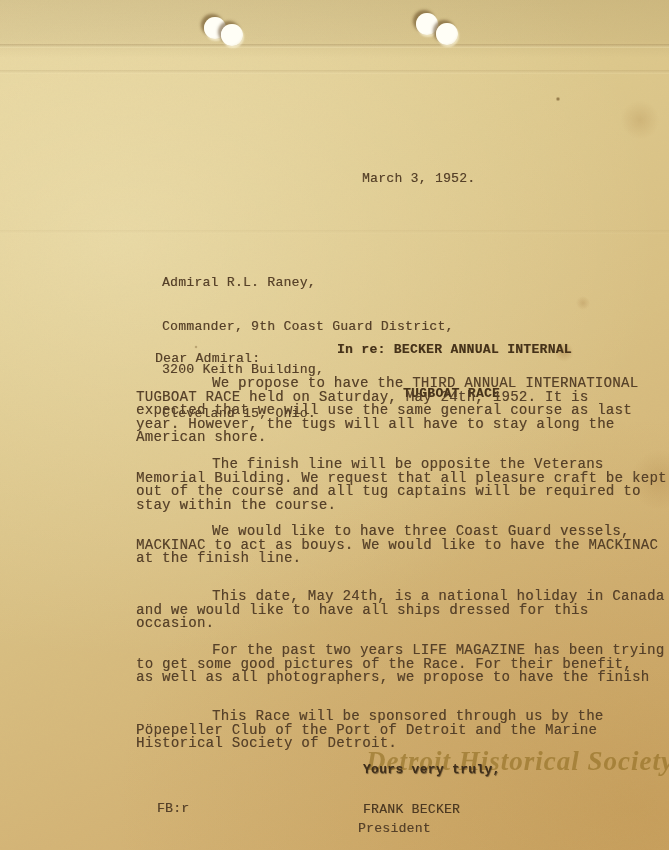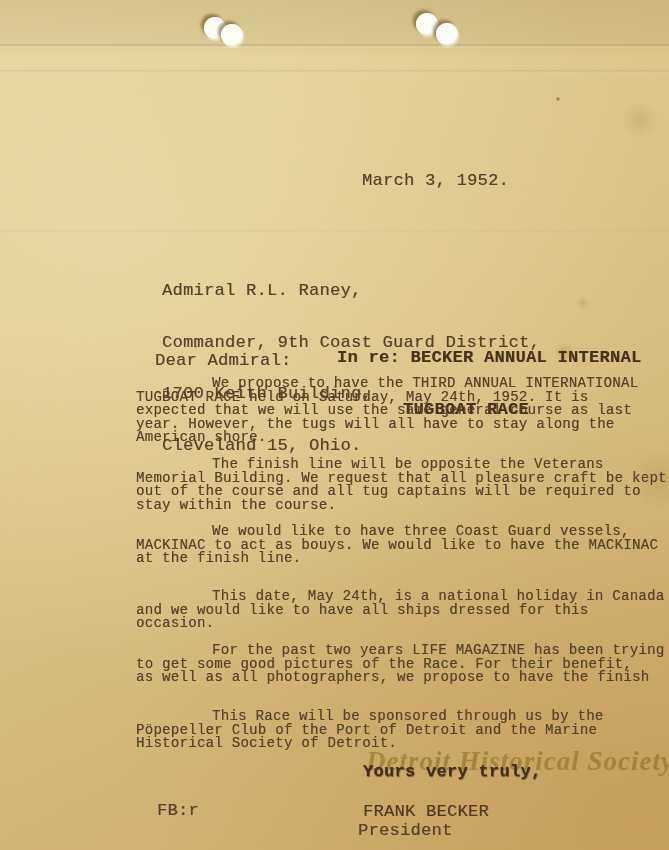--- a/index.html
+++ b/index.html
@@ -37,21 +37,21 @@
   .hole {
     position: absolute; width: 22px; height: 22px; border-radius: 50%;
     background: radial-gradient(circle at 42% 42%, #fffef6 60%, #efe6c8 100%);
     box-shadow: -3px -3px 3px rgba(95,68,30,0.55), 1px 2px 2px rgba(255,250,225,0.6);
   }
   .hole-1 { left: 204px; top: 17px; }
   .hole-2 { left: 221px; top: 24px; }
   .hole-3 { left: 416px; top: 13px; }
   .hole-4 { left: 436px; top: 23px; }
 
-  .t { position: absolute; font-size: 17px; letter-spacing: 0.3px; white-space: pre;
+  .t { position: absolute; font-size: 13px; letter-spacing: 0.3px; white-space: pre;
        text-shadow: 0.4px 0.4px 0.6px rgba(80,55,30,0.45); }
   .line { height: 13.6px; line-height: 13.6px; white-space: pre; }
   .para { position: absolute; left: 136px; width: 520px; font-size: 14px; letter-spacing: 0.3px;
           text-shadow: 0.4px 0.4px 0.6px rgba(80,55,30,0.45); }
   .indent { padding-left: 76px; }
   .date-line   { left: 362px; top: 171px; }
   .address     { left: 162px; top: 246px; }
   .subject     { left: 337px; top: 313px; font-weight: bold; color: #453219; }
   .subject .l2 { margin-left: 66px; }
   .salutation  { left: 155px; top: 351px; }
@@ -96,21 +96,21 @@
   <div class="hole hole-1"></div>
   <div class="hole hole-2"></div>
   <div class="hole hole-3"></div>
   <div class="hole hole-4"></div>
 
   <div class="t date-line">March 3, 1952.</div>
 
   <div class="t address">
     <div class="line">Admiral R.L. Raney,</div>
     <div class="line">Commander, 9th Coast Guard District,</div>
-    <div class="line">1700 Keith Building,</div>
+    <div class="line">3200 Keith Building,</div>
     <div class="line">Cleveland 15, Ohio.</div>
   </div>
 
   <div class="t subject">
     <div class="line">In re: BECKER ANNUAL INTERNAL</div>
     <div class="line l2">TUGBOAT RACE</div>
   </div>
 
   <div class="t salutation">Dear Admiral:</div>
 

